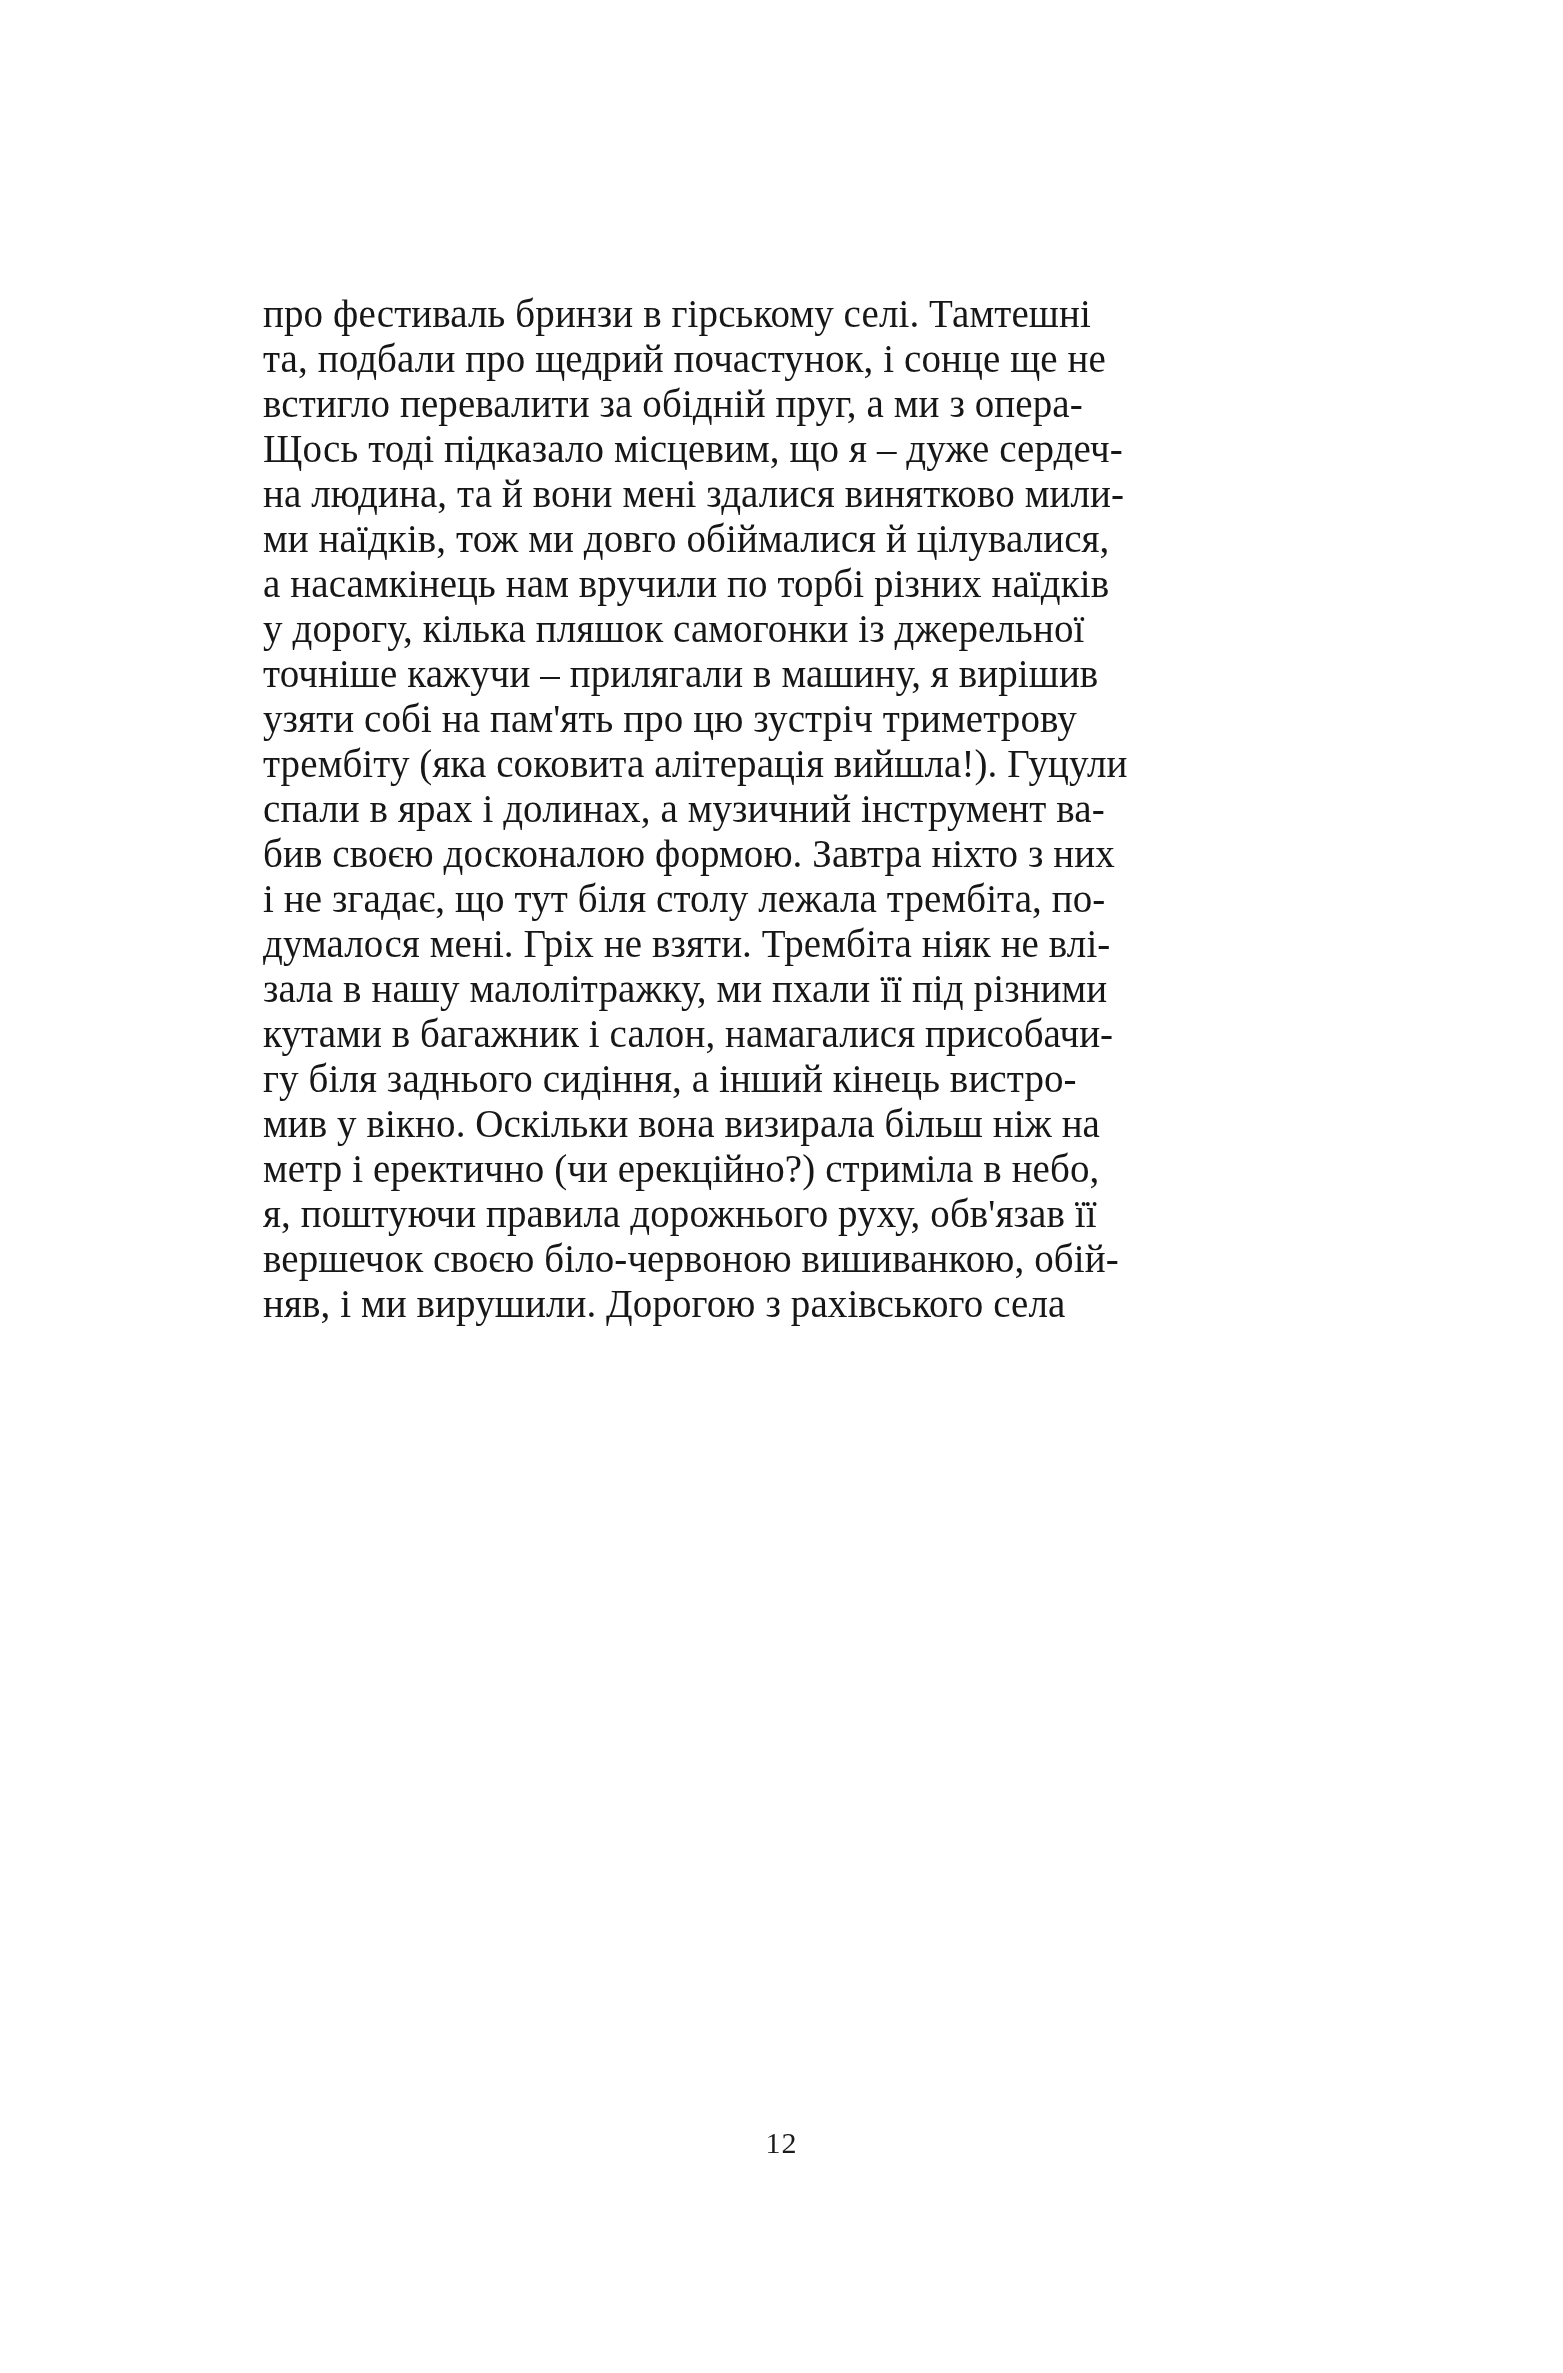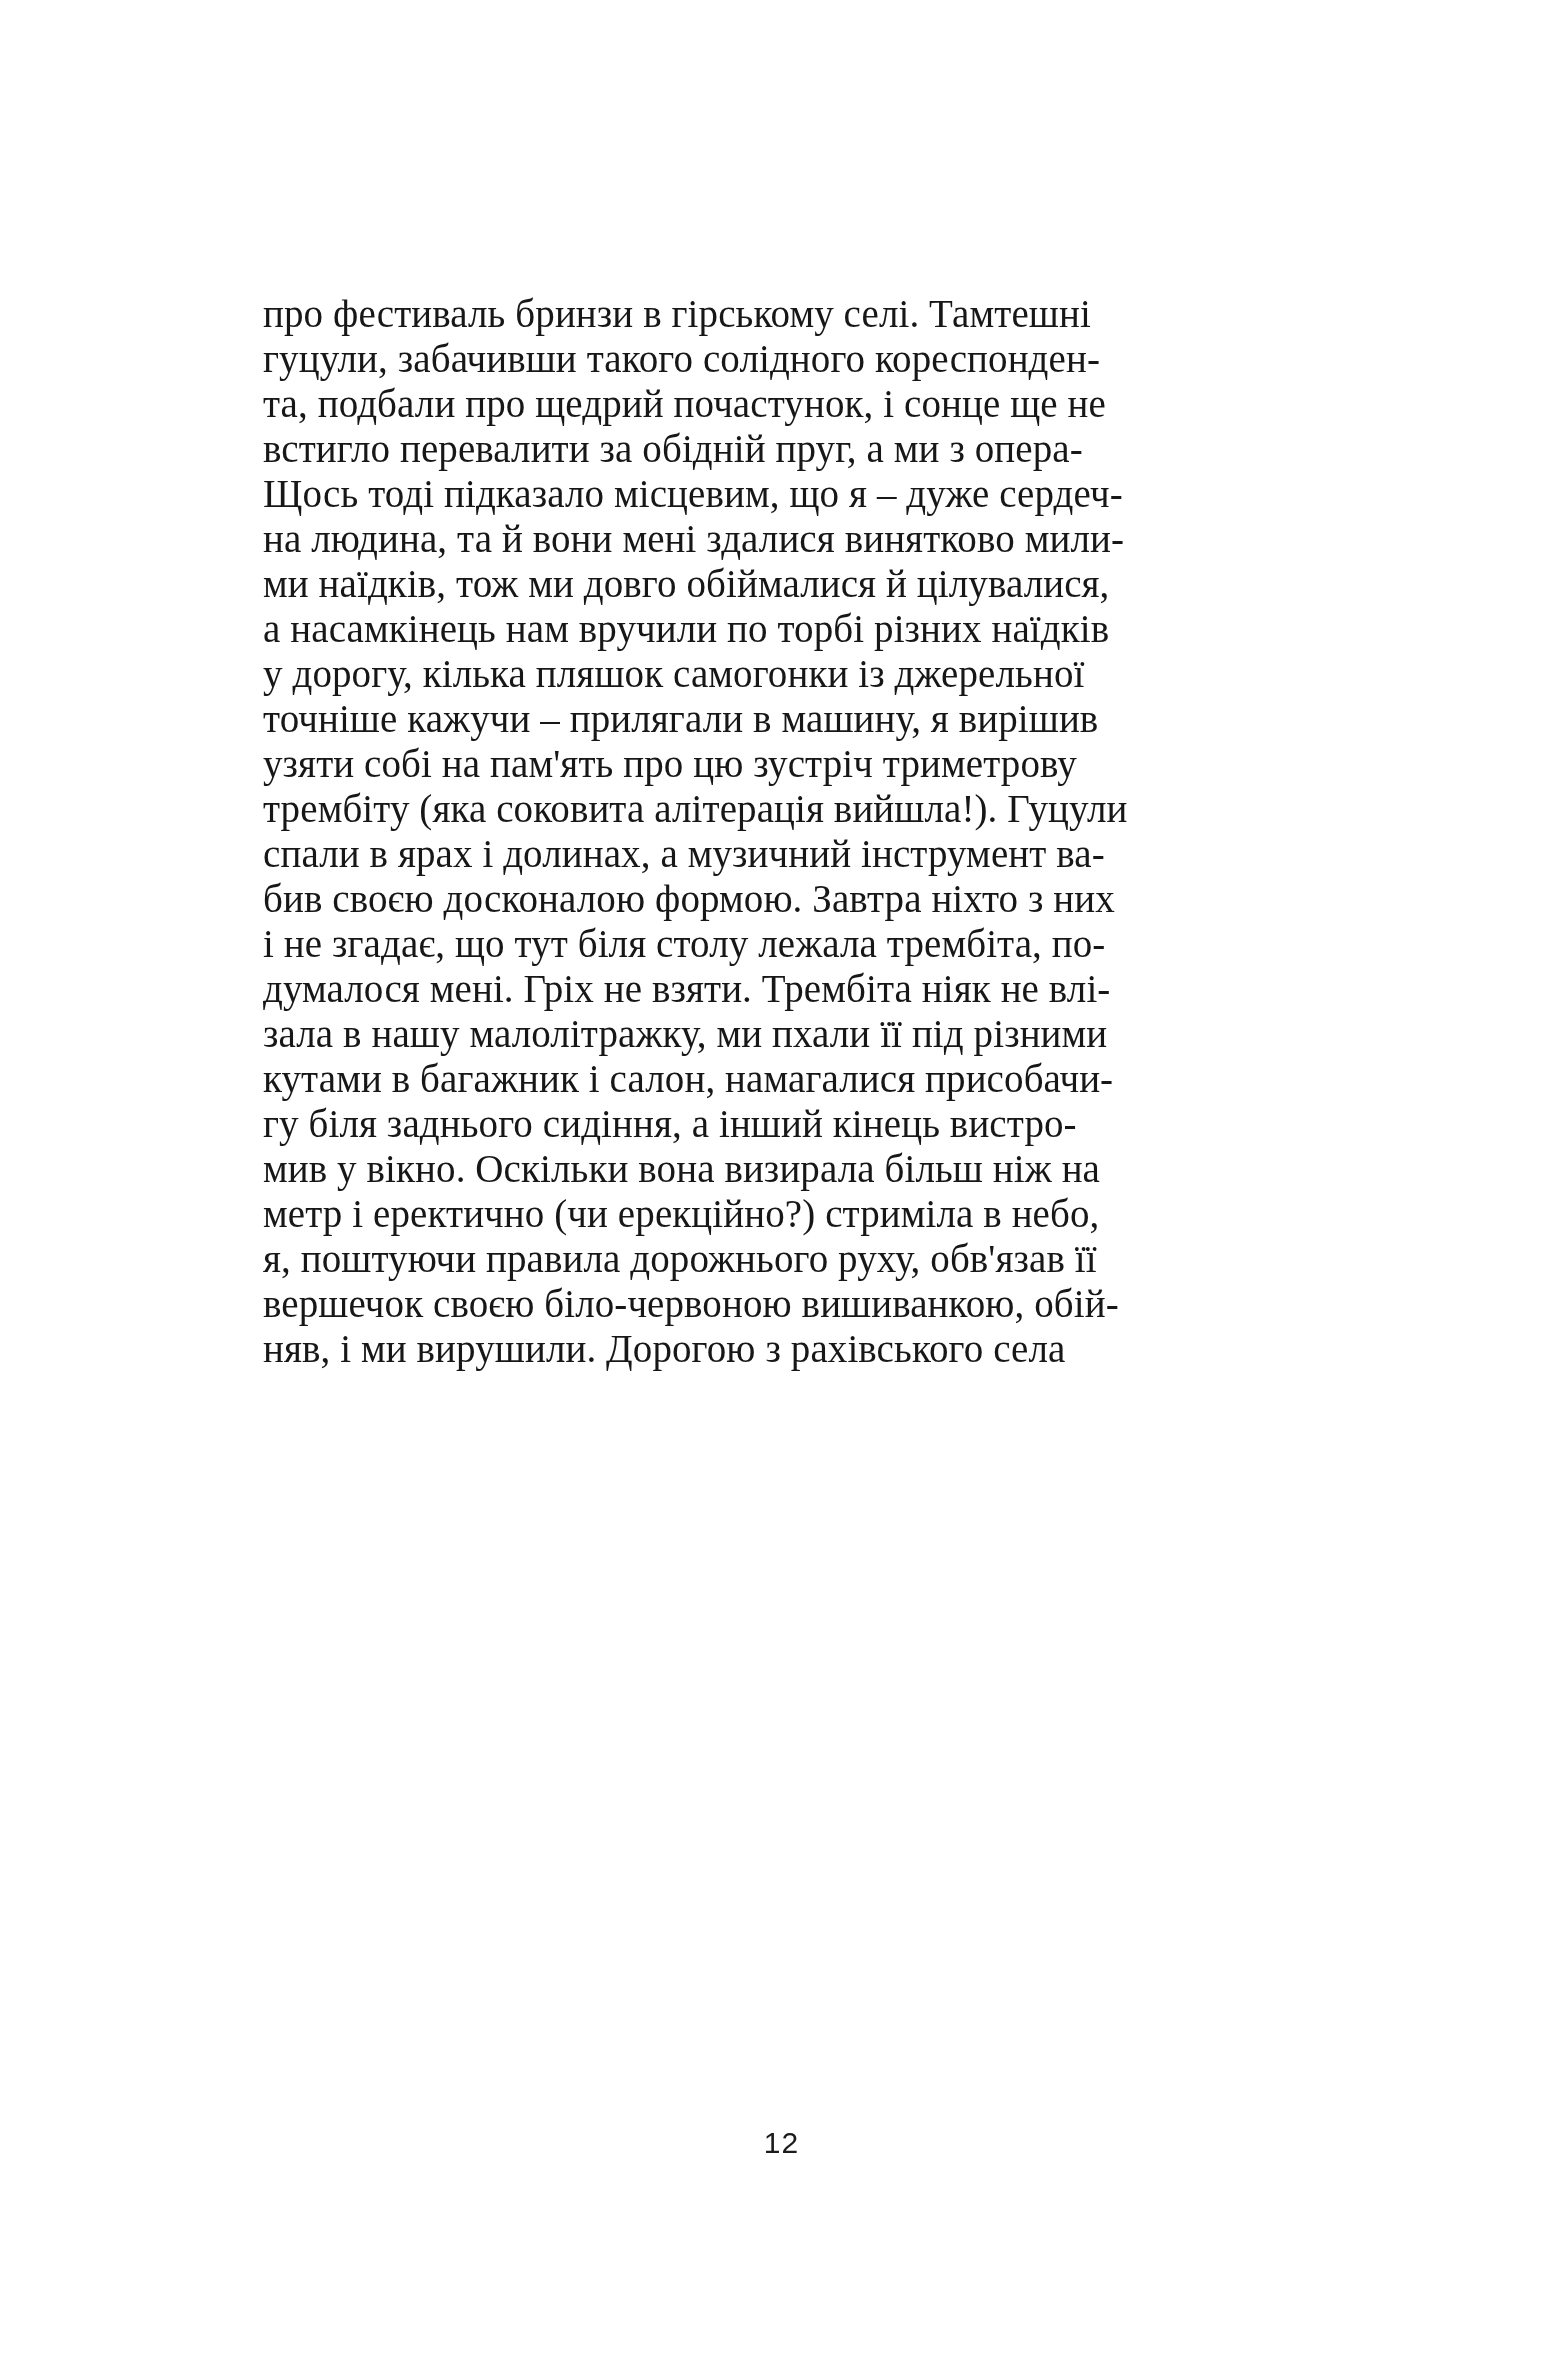--- a/index.html
+++ b/index.html
@@ -43,33 +43,32 @@
   }
   .folio {
     position: absolute;
     left: 0;
     top: 2125px;
     width: 1563px;
     text-align: center;
     font-size: 30px;
     line-height: 35px;
     color: #1b1b1b;
-    font-family: Liberation Sans, sans-serif;
+    font-family: Liberation Serif, serif;
     font-variant-numeric: oldstyle-nums;
     letter-spacing: 1px;
   }
 </style>
 </head>
 <body>
 
 <div class="page">
 
   <div class="textblock">
     <div class="line">про фестиваль бринзи в гірському селі. Тамтешні</div>
-    <div class="line">гуцули, забачивши такого солідного кореспонден-</div>
     <div class="line">та, подбали про щедрий почастунок, і сонце ще не</div>
     <div class="line">встигло перевалити за обідній пруг, а ми з опера-</div>
     <div class="line">Щось тоді підказало місцевим, що я – дуже сердеч-</div>
     <div class="line">на людина, та й вони мені здалися винятково мили-</div>
     <div class="line">ми наїдків, тож ми довго обіймалися й цілувалися,</div>
     <div class="line">а насамкінець нам вручили по торбі різних наїдків</div>
     <div class="line">у дорогу, кілька пляшок самогонки із джерельної</div>
     <div class="line">точніше кажучи – прилягали в машину, я вирішив</div>
     <div class="line">узяти собі на пам'ять про цю зустріч триметрову</div>
     <div class="line">трембіту (яка соковита алітерація вийшла!). Гуцули</div>

